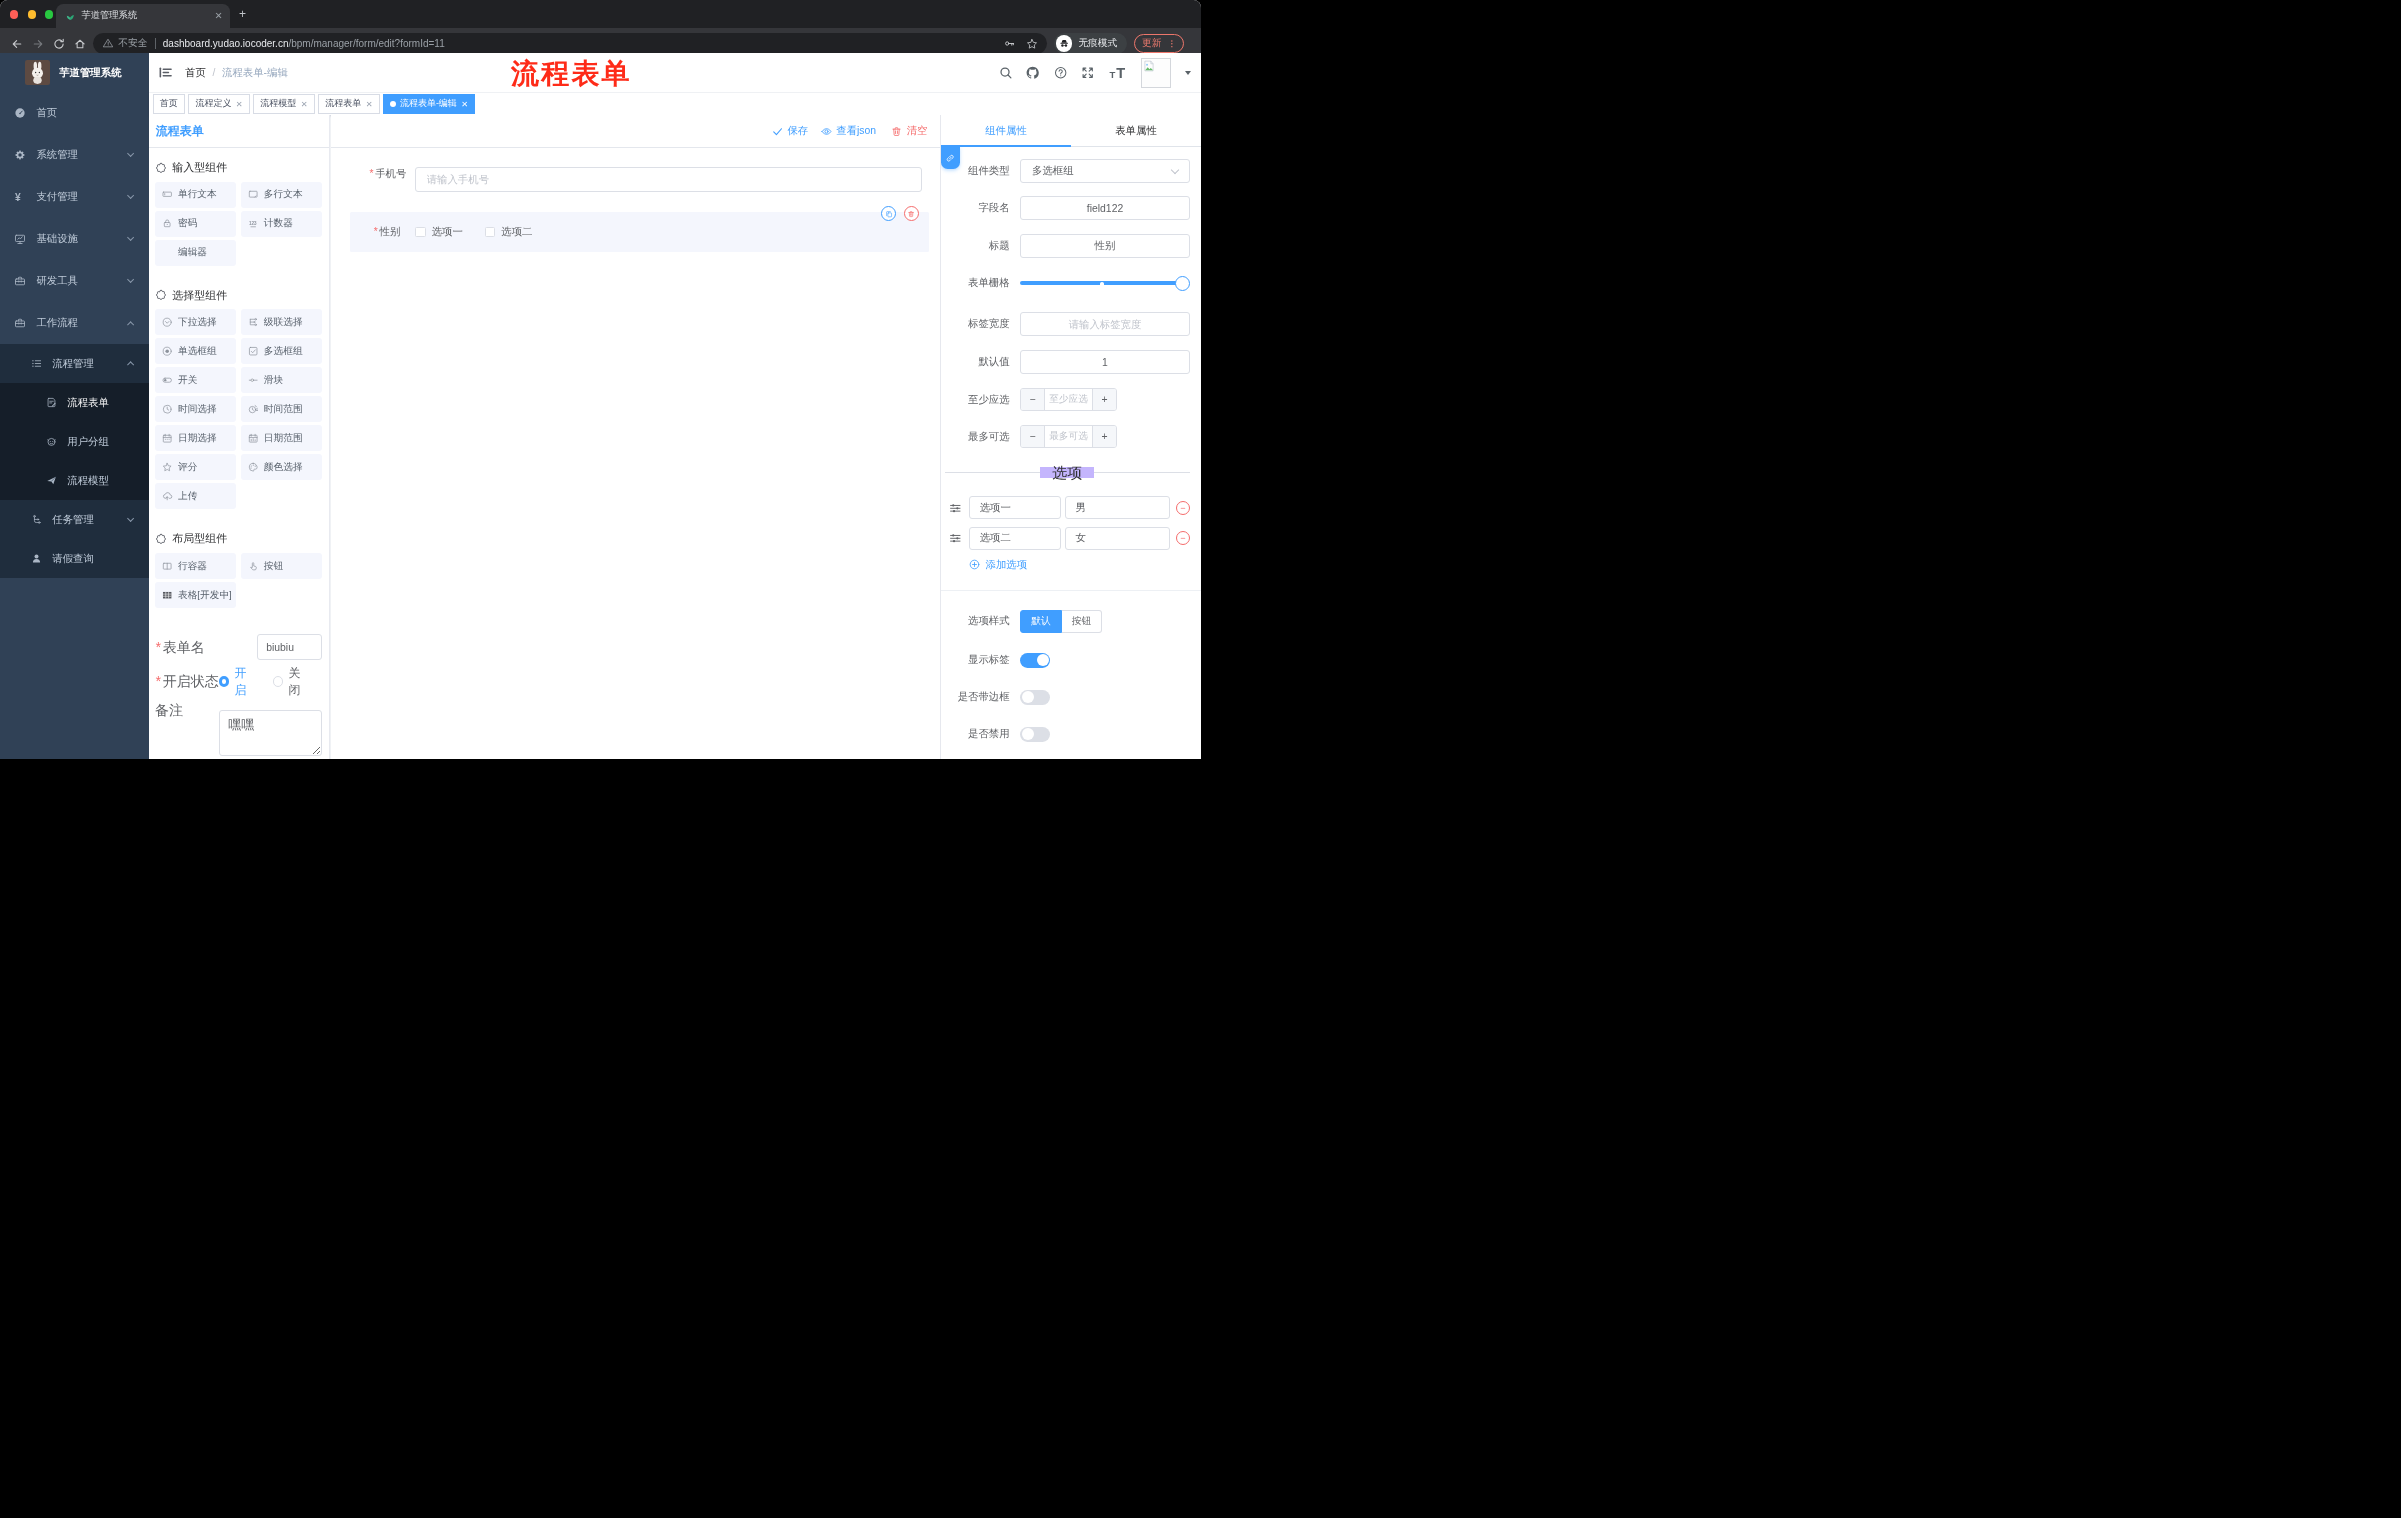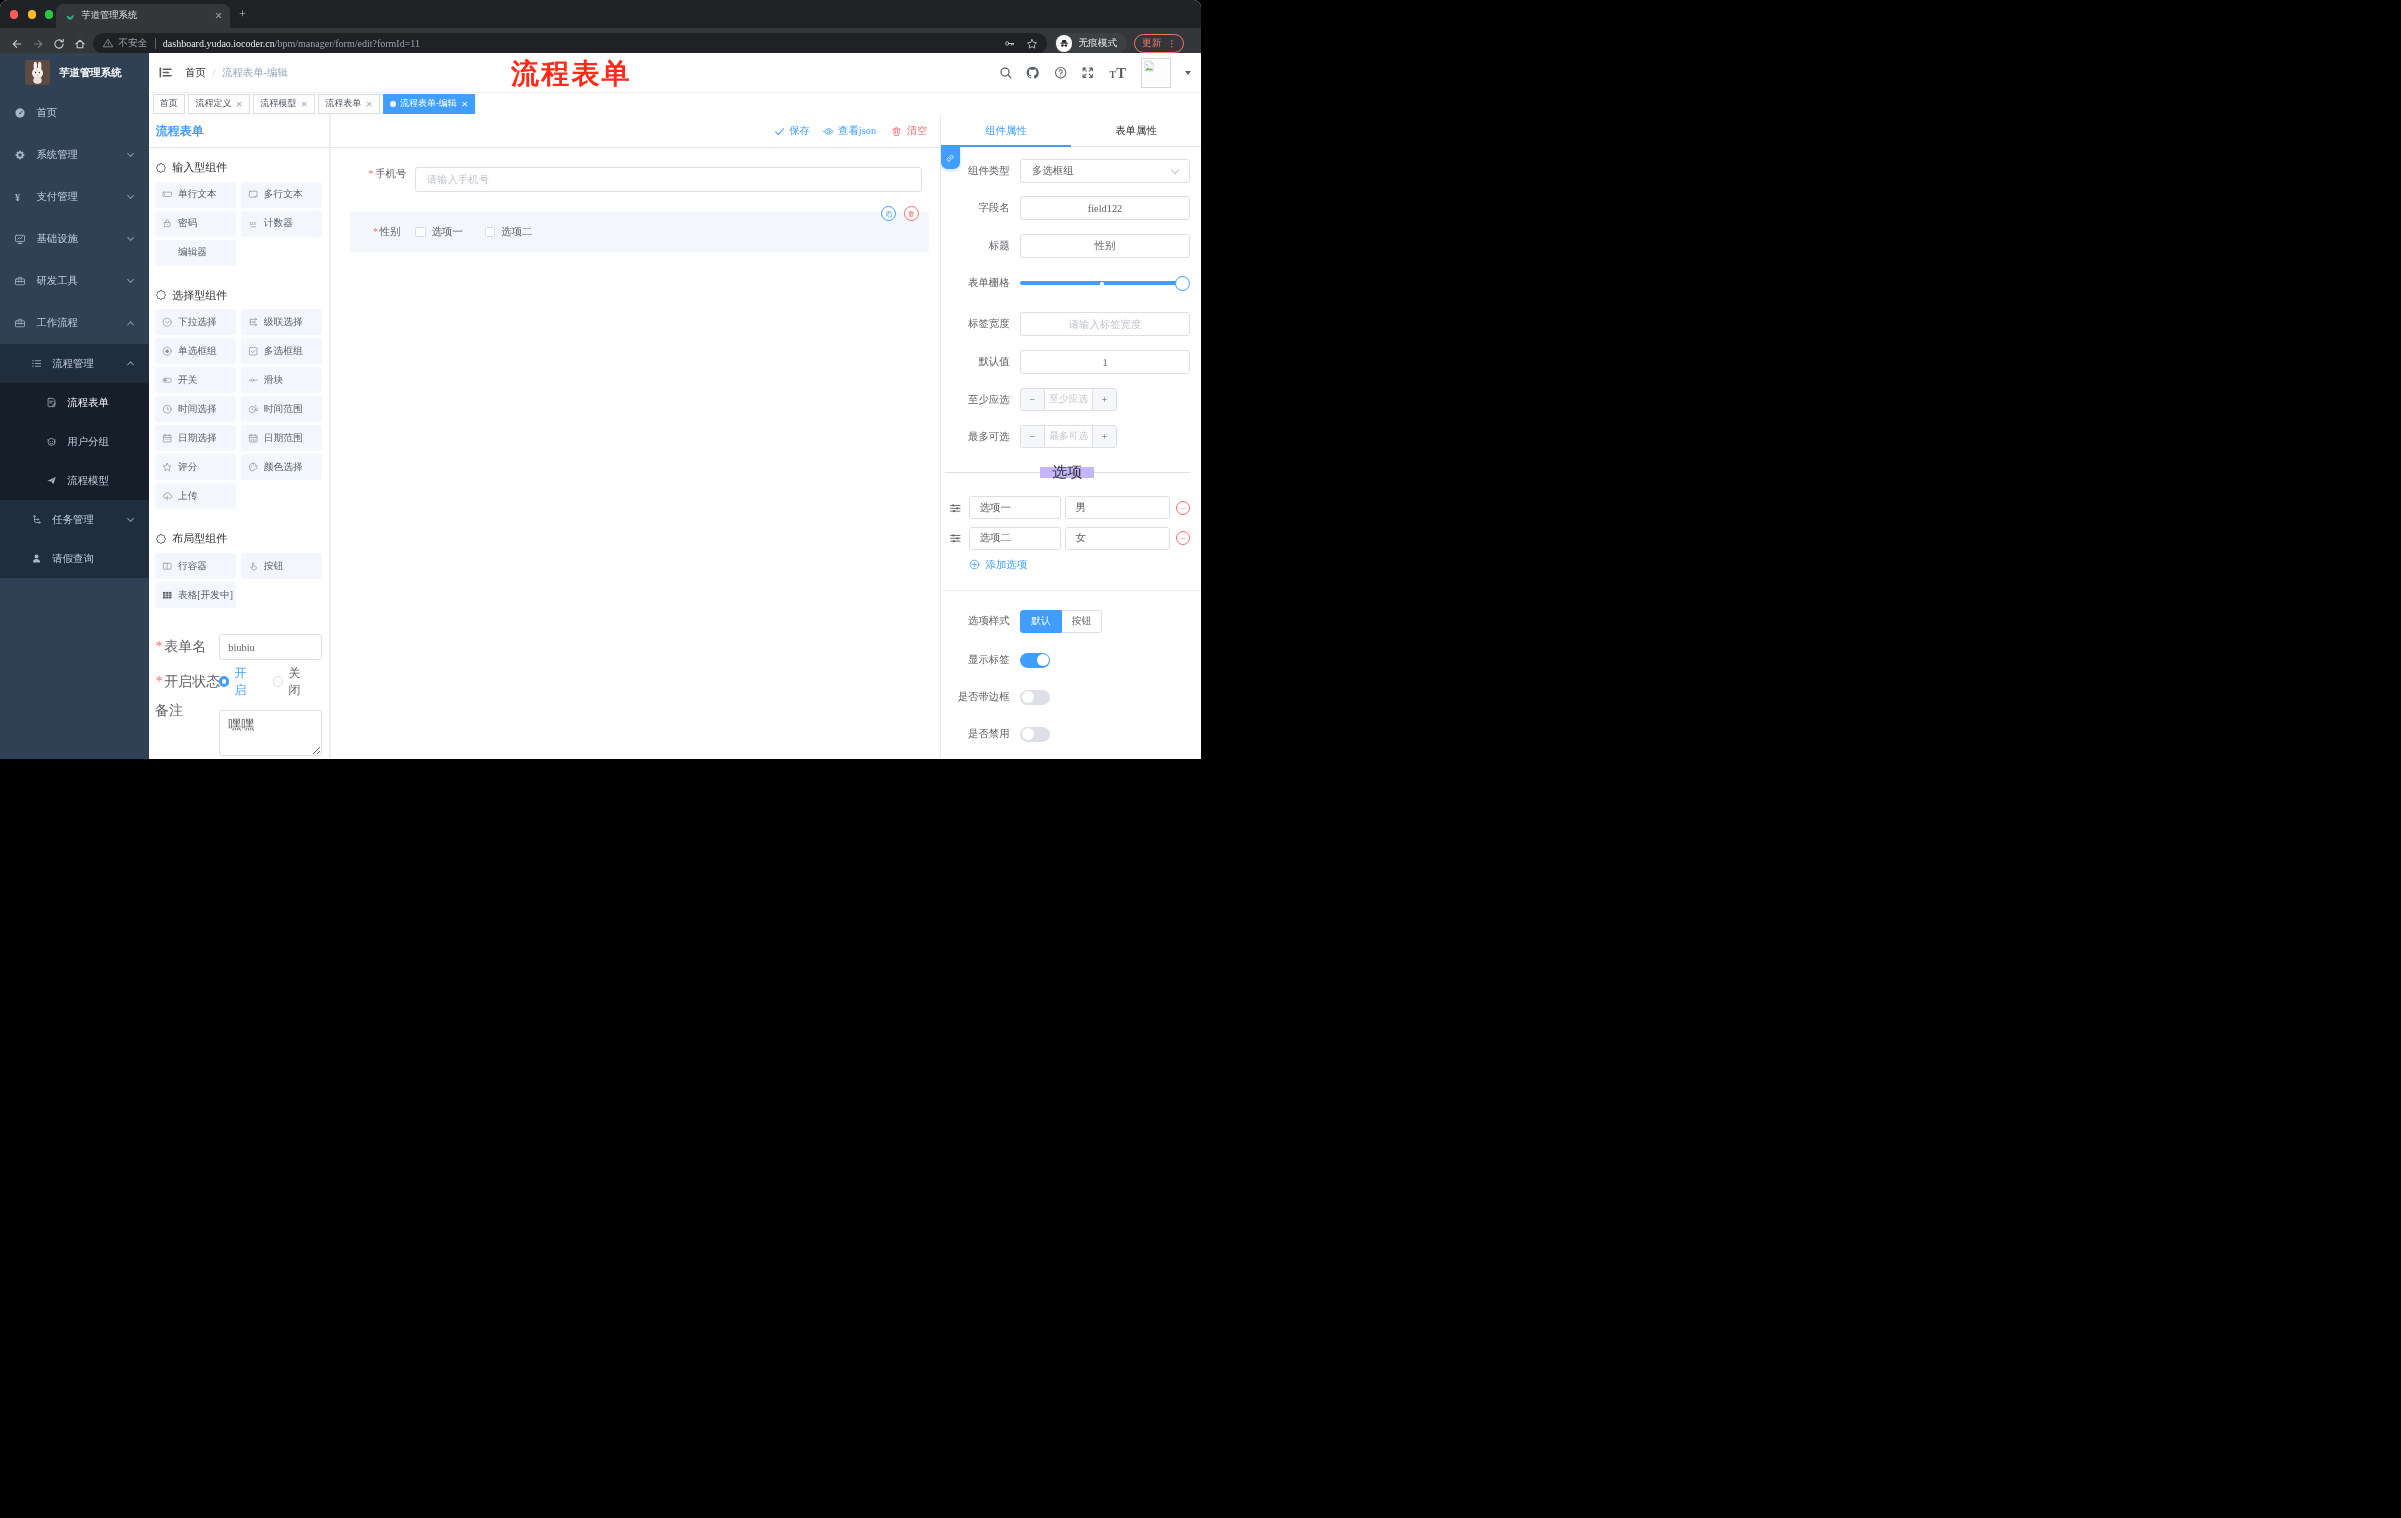--- a/index.html
+++ b/index.html
@@ -1,18 +1,18 @@
 <!DOCTYPE html>
 <html style="font-size:12px"><head>
 <meta charset="utf-8">
 <style>
   html,body{margin:0;padding:0;background:#000;}
   body{width:1201px;height:759px;position:relative;font-family:"Liberation Sans","DejaVu Sans",sans-serif;overflow:hidden;}
   *{box-sizing:border-box;}
-  .window{position:absolute;inset:0;border-radius:7.4px 7.4px 0 0;overflow:hidden;background:#f0f2f5;font-family:Liberation Serif, serif;}
+  .window{position:absolute;inset:0;border-radius:7.4px 7.4px 0 0;overflow:hidden;background:#f0f2f5;}
   .ico{display:inline-flex;align-items:center;justify-content:center;line-height:1;}
   .ico svg{width:1em;height:1em;}
 
   
   .tabstrip{position:absolute;top:0;left:0;width:100%;height:28px;background:#202124;}
   .light{position:absolute;top:10.4px;width:8.2px;height:8.2px;border-radius:50%;}
   .btab{position:absolute;left:56px;top:3.7px;width:174px;height:24.5px;background:#35363a;border-radius:7.4px 7.4px 0 0;display:flex;align-items:center;padding:0 7.4px 0 9px;gap:6px;}
   .btab .ttl{flex:1;color:#dfe1e5;font-size:9.3px;white-space:nowrap;overflow:hidden;}
   .btab .tx{color:#9aa0a6;font-size:9.7px;}
   .newtab{position:absolute;left:239px;top:6.7px;color:#c0c4c9;font-size:12px;}
@@ -76,21 +76,21 @@
   .gtitle{display:flex;align-items:center;gap:5.2px;margin:12px 0 6.7px 0;font-size:11px;color:#303133;}
   .gtitle .ico{font-size:12px;color:#4a4e57;}
   .chips{display:grid;grid-template-columns:1fr 1fr;gap:3px 5.2px;}
   .chip{height:26px;background:#f4f6fd;border-radius:3px;display:flex;align-items:center;gap:5.2px;padding-left:7.4px;font-size:9.7px;color:#57606b;cursor:move;}
   .chip .cic{font-size:10.4px;color:#8d939c;width:10.4px;}
   .g2{margin-top:22px;}
   .meta{margin-top:26px;}
   .mrow{display:flex;align-items:flex-start;margin-bottom:14px;}
   .mlabel{width:64px;flex-shrink:0;text-align:left;padding-right:9px;font-size:14px;color:#606266;line-height:26px;white-space:nowrap;}
   .star{color:#f56c6c;margin-right:2.2px;}
-  .tinput{flex:1;height:26px;border:0.7px solid #dcdfe6;border-radius:3px;padding:0 8.2px;font-size:10.4px;color:#606266;background:#fff;width:100%;outline:none;font-family:inherit;}
+  .tinput{flex:1;height:26px;border:0.7px solid #dcdfe6;border-radius:3px;padding:0 8.2px;font-size:10.4px;color:#606266;background:#fff;width:100%;outline:none;font-family:inherit;margin-left:38px;}
   .radiorow{display:flex;align-items:center;height:26px;gap:5.2px;}
   .rdio{width:10.4px;height:10.4px;border:0.7px solid #dcdfe6;border-radius:50%;background:#fff;flex-shrink:0;}
   .rdio.on{border:3px solid #409eff;}
   .rlabel{font-size:12px;color:#606266;margin-right:18px;}
   .rlabel.on{color:#409eff;}
   .tarea{flex:1;height:46px;border:0.7px solid #dcdfe6;border-radius:3px;padding:5.2px 8.2px;font-size:13px;color:#606266;resize:vertical;font-family:inherit;outline:none;margin-top:7px;}
 
   
   .canvas{position:absolute;left:331px;top:115px;width:609px;bottom:0;background:#fff;}
   .chead{height:33px;border-bottom:0.7px solid #e4e7ed;display:flex;align-items:center;justify-content:flex-end;padding-right:12.6px;font-size:10.4px;}

